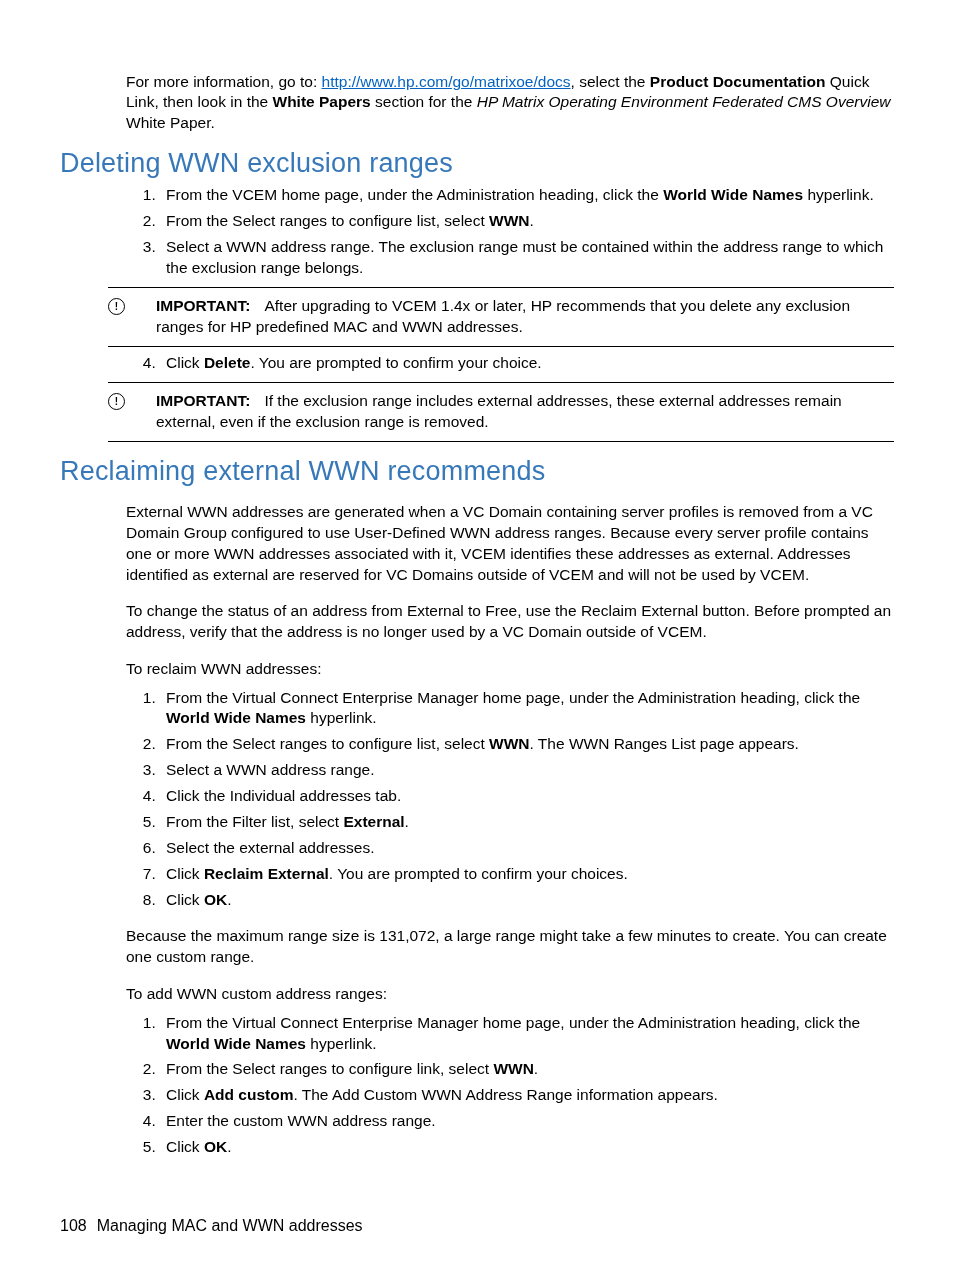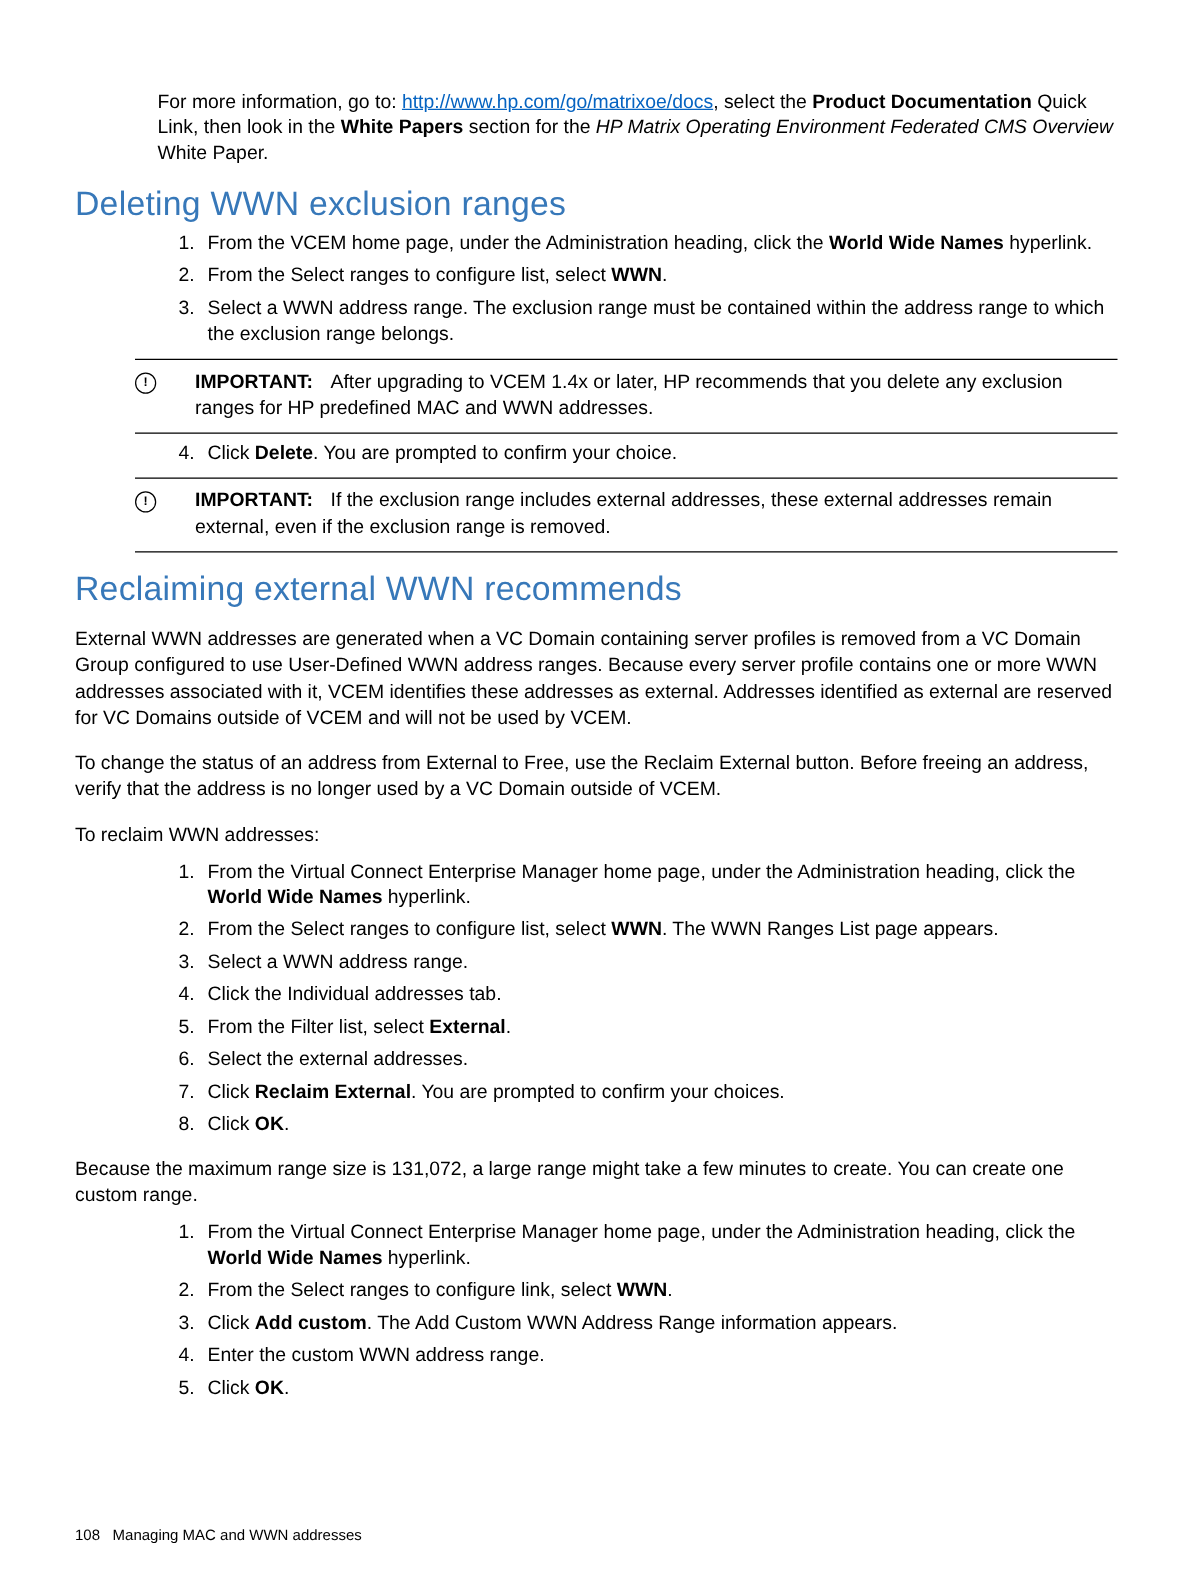--- a/index.html
+++ b/index.html
@@ -24,20 +24,21 @@
   a.link { color: #0563c1; text-decoration: underline; }
   h2 {
     font-family: Arial, Helvetica, sans-serif;
     font-weight: 400;
     color: #3778b9;
     font-size: 27px;
     margin: 14px 0 6px 0;
     letter-spacing: 0.2px;
   }
   .body-text {
+    margin-left: 66px;
     font-size: 15.5px;
     line-height: 1.35;
     margin-bottom: 8px;
   }
   ol.steps {
     margin: 4px 0 8px 70px;
     padding-left: 30px;
     font-size: 15.5px;
     line-height: 1.35;
   }
@@ -79,21 +80,21 @@
     font-size: 15.5px;
     line-height: 1.35;
   }
   .important-body p { margin: 0 0 8px 0; }
   .important-body p:last-child { margin-bottom: 0; }
   .important-label { font-weight: bold; margin-right: 14px; }
   .footer {
     position: absolute;
     bottom: 36px;
     left: 60px;
-    font-size: 12px;
+    font-size: 16px;
   }
   .pagenum { margin-right: 10px; }
   b { font-weight: bold; }
   em { font-style: italic; }
 </style>
 </head>
 <body>
 
 <div class="page">
 
@@ -130,35 +131,36 @@
         <span class="circle-i">!</span>
       </div>
       <div class="important-body">
         <p><span class="important-label">IMPORTANT:</span><span>If the exclusion range includes external addresses, these external addresses remain external, even if the exclusion range is removed.</span></p>
       </div>
     </div>
   </div>
 
   <h2>Reclaiming external WWN recommends</h2>
   <p class="body-text">External WWN addresses are generated when a VC Domain containing server profiles is removed from a VC Domain Group configured to use User-Defined WWN address ranges. Because every server profile contains one or more WWN addresses associated with it, VCEM identifies these addresses as external. Addresses identified as external are reserved for VC Domains outside of VCEM and will not be used by VCEM.</p>
-  <p class="body-text">To change the status of an address from External to Free, use the Reclaim External button. Before freeing an address, verify that the address is no longer used by a VC Domain outside of VCEM.</p>
+  <p class="body-text">To change the status of an address from External to Free, use the Reclaim External button. Before prompted an address, verify that the address is no longer used by a VC Domain outside of VCEM.</p>
   <p class="body-text">To reclaim WWN addresses:</p>
 
   <ol class="steps">
     <li><span>From the Virtual Connect Enterprise Manager home page, under the Administration heading, click the </span><b>World Wide Names</b><span> hyperlink.</span></li>
     <li><span>From the Select ranges to configure list, select </span><b>WWN</b><span>. The WWN Ranges List page appears.</span></li>
     <li><span>Select a WWN address range.</span></li>
     <li><span>Click the Individual addresses tab.</span></li>
     <li><span>From the Filter list, select </span><b>External</b><span>.</span></li>
     <li><span>Select the external addresses.</span></li>
     <li><span>Click </span><b>Reclaim External</b><span>. You are prompted to confirm your choices.</span></li>
     <li><span>Click </span><b>OK</b><span>.</span></li>
   </ol>
 
   <p class="body-text">Because the maximum range size is 131,072, a large range might take a few minutes to create. You can create one custom range.</p>
+  <p class="body-text">To add WWN custom address ranges:</p>
 
   <ol class="steps">
     <li><span>From the Virtual Connect Enterprise Manager home page, under the Administration heading, click the </span><b>World Wide Names</b><span> hyperlink.</span></li>
     <li><span>From the Select ranges to configure link, select </span><b>WWN</b><span>.</span></li>
     <li><span>Click </span><b>Add custom</b><span>. The Add Custom WWN Address Range information appears.</span></li>
     <li><span>Enter the custom WWN address range.</span></li>
     <li><span>Click </span><b>OK</b><span>.</span></li>
   </ol>
 
   <div class="footer">

